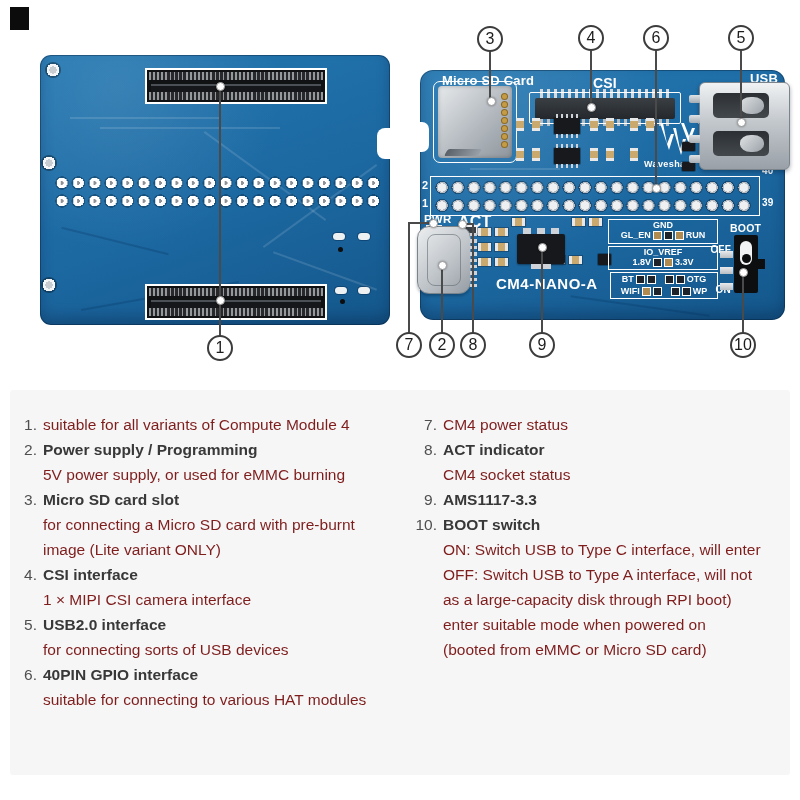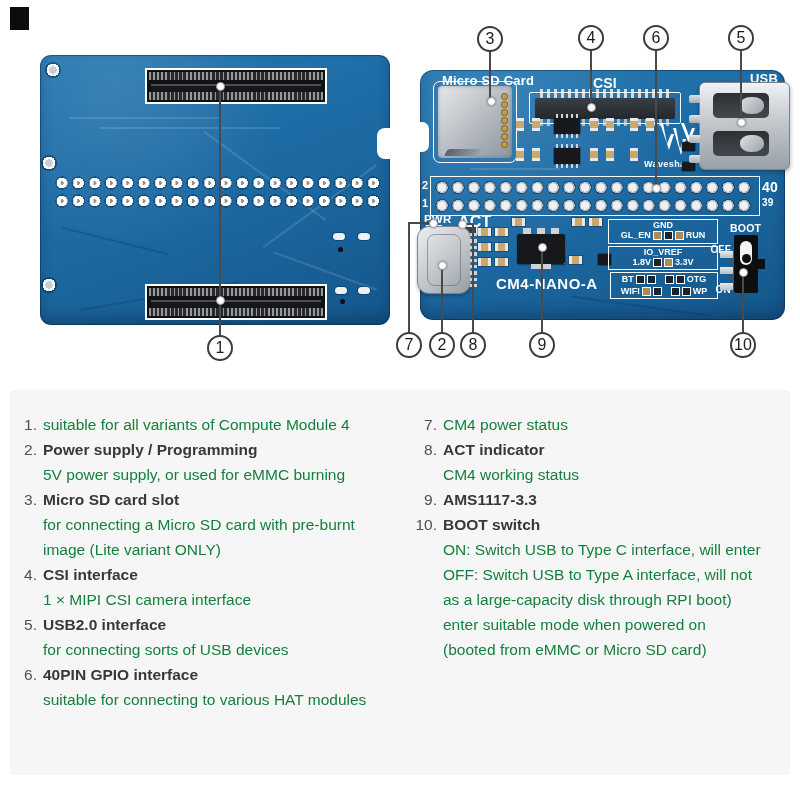--- a/index.html
+++ b/index.html
@@ -101,21 +101,21 @@
       font-size:16px;color:#1c1c1c;}
   
   #legend{position:absolute;left:10px;top:390px;width:780px;height:385px;background:#f6f6f6;border-radius:3px;}
   .col{position:absolute;top:22px;font-size:15.5px;line-height:25px;}
   #colL{left:1px;width:392px;}
   #colR{left:401px;width:378px;}
   .li{display:flex;}
   .num{width:26px;text-align:right;margin-right:6px;flex:none;color:#4f4f4f;}
   .bd{flex:1;min-width:0;}
   .ti{display:block;font-weight:bold;color:#383838;white-space:nowrap;}
-  .dl{display:block;color:#15803d;white-space:nowrap;}
+  .dl{display:block;color:#7f1d1d;white-space:nowrap;}
   #cornerMark{position:absolute;left:10px;top:7px;width:19px;height:23px;background:#0c0c0c;}
 </style>
 </head>
 <body>
 
 <div id="stage">
 
   <div id="cornerMark"></div>
 
   <div id="boardBack" class="board">
@@ -220,21 +220,21 @@
     <div class="resv" style="position:absolute;left:210px;top:78px"></div>
     <div class="icb" style="left:262px;top:72px;width:13px;height:9px"></div>
     <div class="icb" style="left:262px;top:92px;width:13px;height:9px"></div>
 
     <div id="gpioBox">
       <div class="frow" style="top:2px"></div>
       <div class="frow" style="top:20px"></div>
     </div>
     <div class="slk" style="left:2px;top:110px;font-size:11px">2</div>
     <div class="slk" style="left:2px;top:128px;font-size:11px">1</div>
-    <div class="slk" style="left:342px;top:110px;font-size:14px">40</div>
+    <div class="slk" style="left:342px;top:96px;font-size:10px">40</div>
     <div class="slk" style="left:342px;top:128px;font-size:10px">39</div>
 
     <div class="slk" style="left:4px;top:144px;font-size:11.5px">PWR</div>
     <div class="slk" style="left:38px;top:144px;font-size:16px">ACT</div>
     <div class="led" style="left:6px;top:155px"></div>
     <div class="led" style="left:42px;top:155px;background:#3a3f44"></div>
 
     <div id="usbC">
       <div id="usbCpins"></div>
     </div>
@@ -399,21 +399,21 @@
       <div class="li">
         <span class="num">7.</span>
         <span class="bd">
           <span class="dl">CM4 power status</span>
           </span>
       </div>
       <div class="li">
         <span class="num">8.</span>
         <span class="bd">
             <span class="ti">ACT indicator</span>
-          <span class="dl">CM4 working status</span>
+          <span class="dl">CM4 socket status</span>
           </span>
       </div>
       <div class="li">
         <span class="num">9.</span>
         <span class="bd">
             <span class="ti">AMS1117-3.3</span>
           </span>
       </div>
       <div class="li">
         <span class="num">10.</span>

